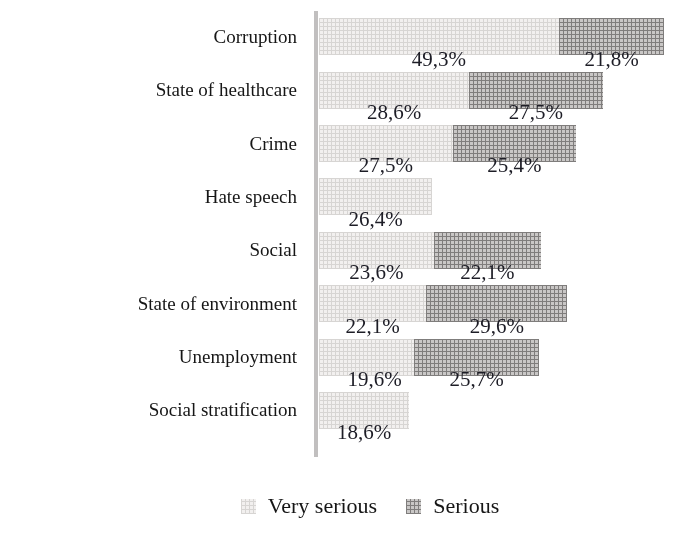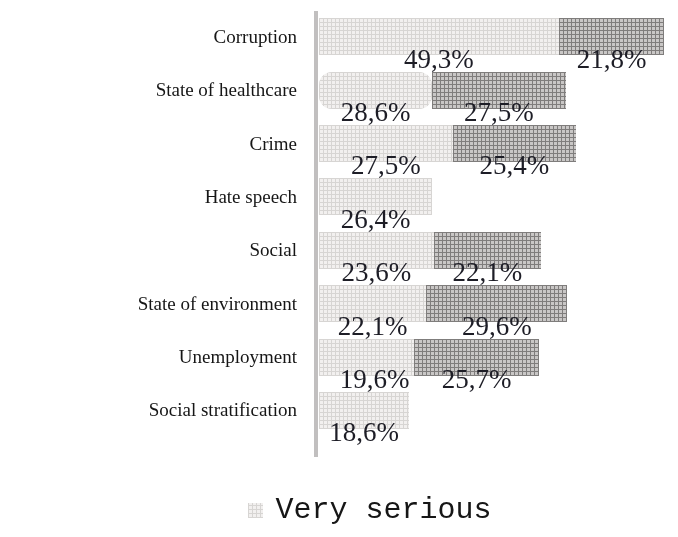--- a/index.html
+++ b/index.html
@@ -60,21 +60,21 @@
       repeating-linear-gradient(0deg,  #d7d5d3 0, #d7d5d3 1px, transparent 1px, transparent 4px),
       repeating-linear-gradient(90deg, #d7d5d3 0, #d7d5d3 1px, transparent 1px, transparent 4px);
   }
   .dark-mesh {
     background-color: #c9c7c6;
     background-image:
       repeating-linear-gradient(0deg,  #7f7d7c 0, #7f7d7c 1px, transparent 1px, transparent 4px),
       repeating-linear-gradient(90deg, #7f7d7c 0, #7f7d7c 1px, transparent 1px, transparent 4px);
   }
   .val {
-    font-size: 27px;
+    font-size: 21px;
     color: #1d1d26;
     white-space: nowrap;
     margin-top: 45px;
   }
   .legend {
     position: absolute;
     top: 493px;
     left: 0;
     width: 678px;
     display: flex;
@@ -87,24 +87,23 @@
   .legend-item {
     display: flex;
     align-items: center;
     gap: 12px;
   }
   .swatch {
     width: 15px;
     height: 15px;
   }
   .legend-label {
-    font-size: 30px;
+    font-size: 22px;
     color: #161616;
     white-space: nowrap;
-    font-family: Liberation Mono, monospace;
   }
 </style>
 </head>
 <body>
 
 <div class="figure">
   <div class="axis-line"></div>
   <div class="rows" id="rows">
       <div class="row">
         <div class="cat-label">Corruption</div>
@@ -113,21 +112,21 @@
             <span class="val">49,3%</span>
           </div>
           <div class="seg dark-mesh" style="width: 105.9px;">
             <span class="val">21,8%</span>
           </div>
         </div>
       </div>
       <div class="row">
         <div class="cat-label">State of healthcare</div>
         <div class="bar-area">
-          <div class="seg light-mesh" style="width: 113px; border-radius: 13px;">
+          <div class="seg light-mesh" style="width: 150px;">
             <span class="val">28,6%</span>
           </div>
           <div class="seg dark-mesh" style="width: 133.7px;">
             <span class="val">27,5%</span>
           </div>
         </div>
       </div>
       <div class="row">
         <div class="cat-label">Crime</div>
         <div class="bar-area">
@@ -187,14 +186,18 @@
             <span class="val">18,6%</span>
           </div>
         </div>
       </div>
     </div>
   <div class="legend">
     <div class="legend-item">
       <span class="swatch light-mesh"></span>
       <span class="legend-label">Very serious</span>
     </div>
+    <div class="legend-item">
+      <span class="swatch dark-mesh"></span>
+      <span class="legend-label">Serious</span>
+    </div>
   </div>
 </div>
 
 </body></html>

